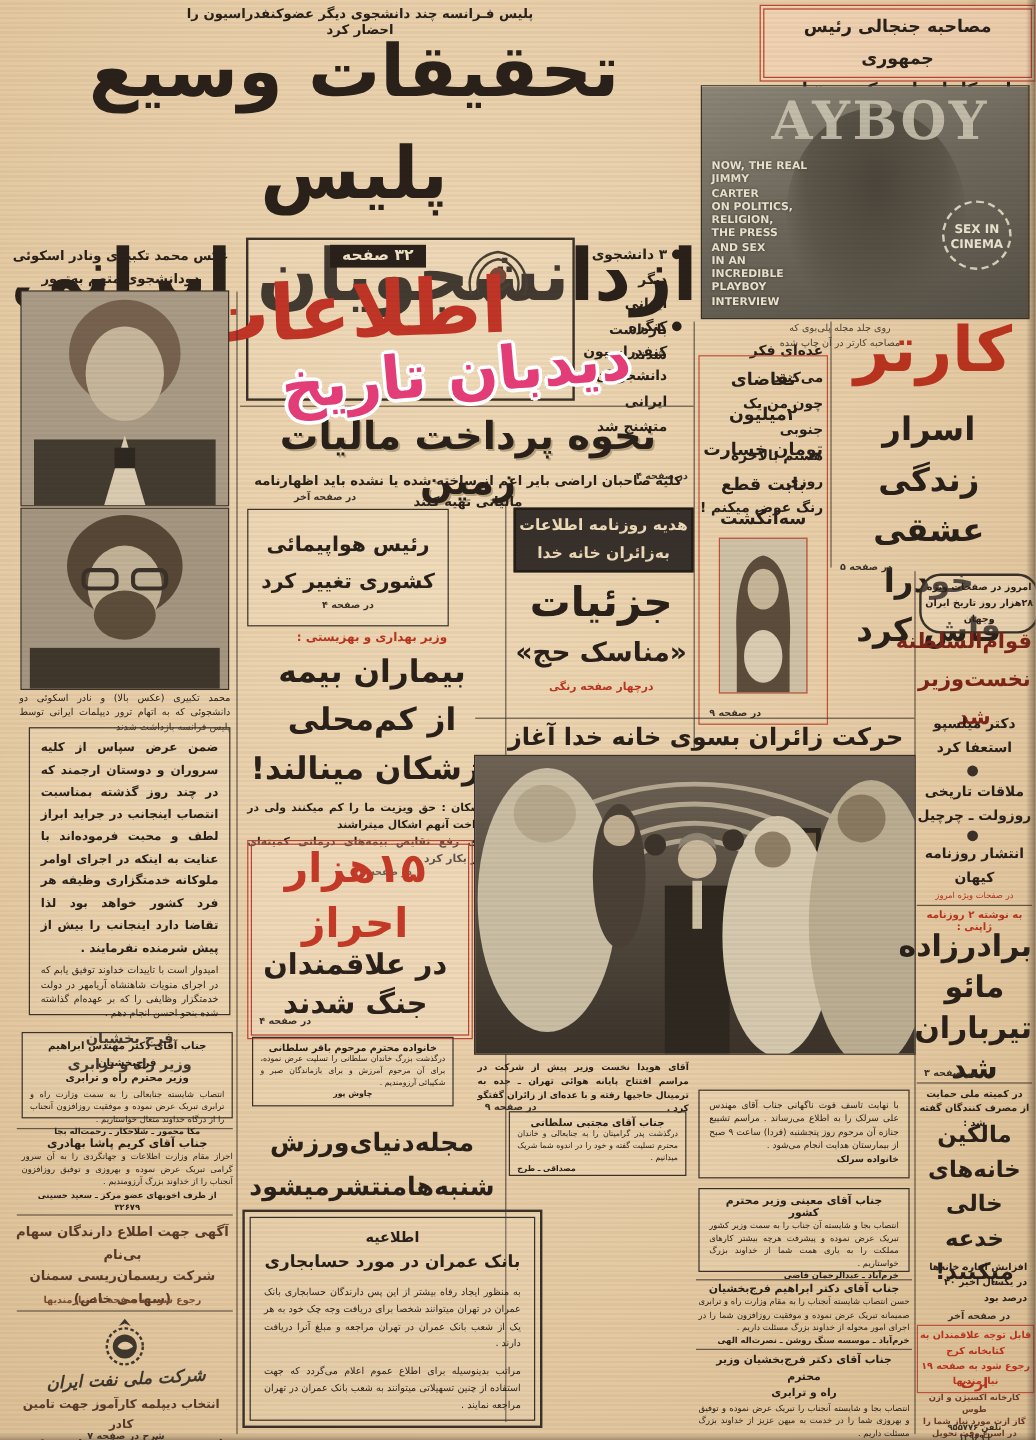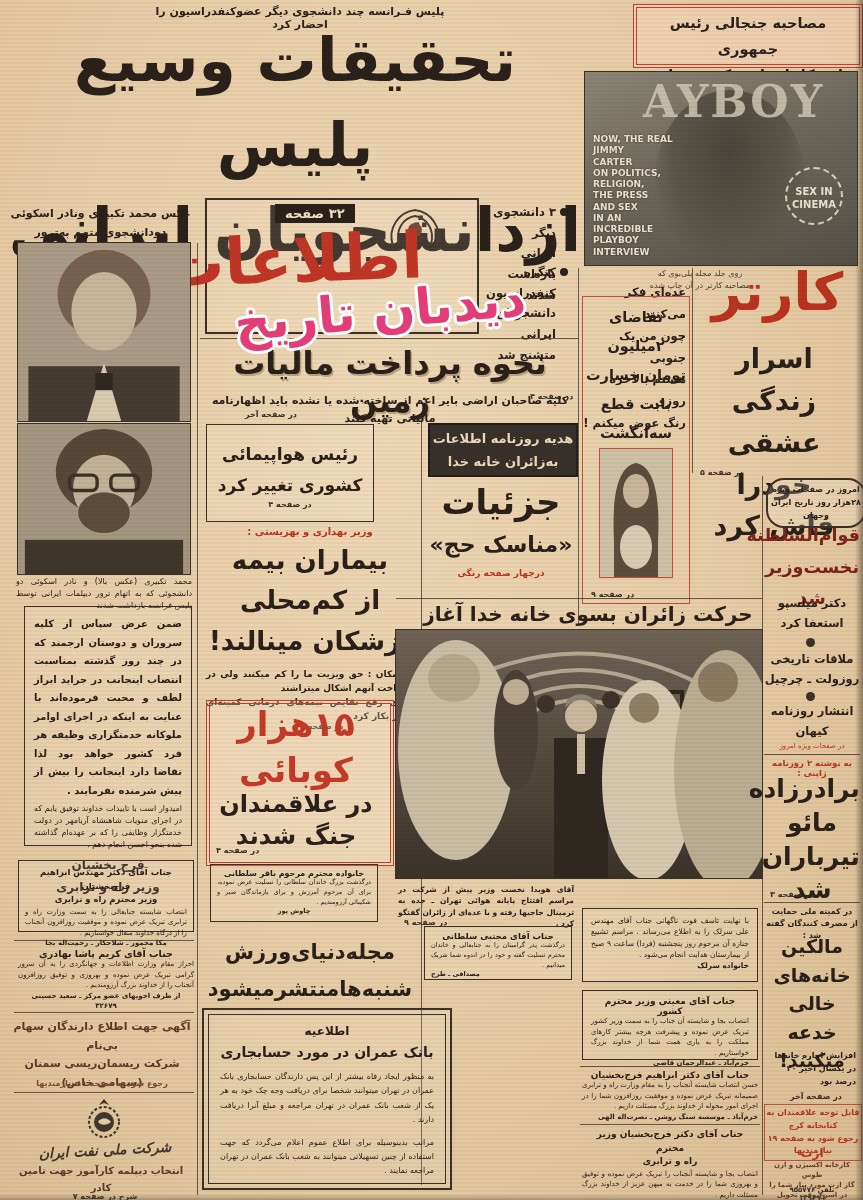--- a/index.html
+++ b/index.html
@@ -194,21 +194,21 @@
 پزشکان مینالند!</div>
   <div class="abs small j" style="left:206px;top:668px;width:204px;font-size:9px;font-weight:bold;">پزشکان : حق ویزیت ما را کم میکنند ولی
 در پرداخت آنهم اشکال میتراشند</div>
   <div class="abs small j" style="left:206px;top:696px;width:204px;font-size:9px;font-weight:bold;">برای رفع نقایص بیمه‌های درمانی
 کمیته‌ای آغاز بکار کرد</div>
   <div class="abs pageref" style="left:300px;top:722px;">در صفحه ۳</div>
 
   <div class="abs redbox c" style="left:206px;top:700px;width:180px;height:158px;background:rgba(255,240,220,.25);">
   </div>
   <div class="abs b c pre" style="left:210px;top:702px;width:172px;font-size:34px;line-height:1.35;color:#c23a27;z-index:3;">۱۵هزار
-کوبائی</div>
+احراز</div>
   <div class="abs b c pre" style="left:210px;top:788px;width:172px;font-size:24px;line-height:1.35;z-index:3;">در علاقمندان
 جنگ شدند</div>
   <div class="abs pageref" style="left:216px;top:846px;z-index:3;">در صفحه ۴</div>
 
   <div class="abs c" style="left:428px;top:423px;width:146px;height:50px;background:#38302a;color:#ecdab8;border:2px solid #241d17;">
     <div class="b pre" style="font-size:13px;line-height:1.75;margin-top:3px;">هدیه روزنامه اطلاعات
 به‌زائران خانه خدا</div>
   </div>
   <div class="abs b c" style="left:428px;top:482px;width:146px;font-size:34px;">جزئیات</div>
   <div class="abs b c" style="left:424px;top:532px;width:154px;font-size:22px;">«مناسک حج»</div>

